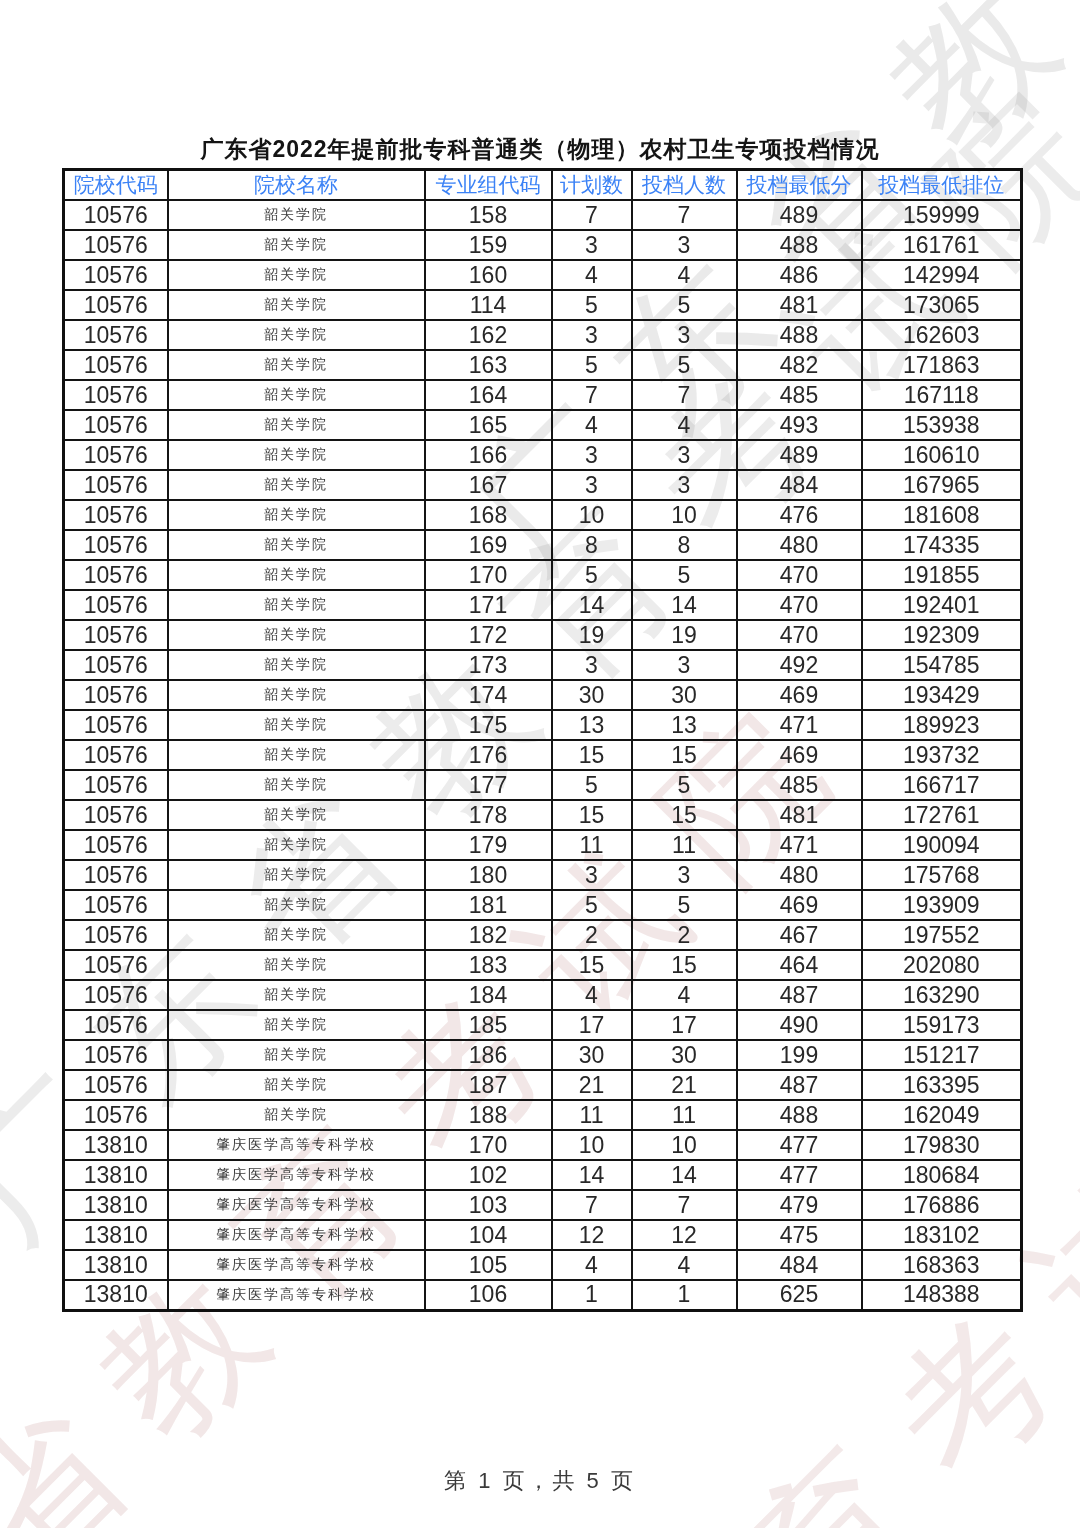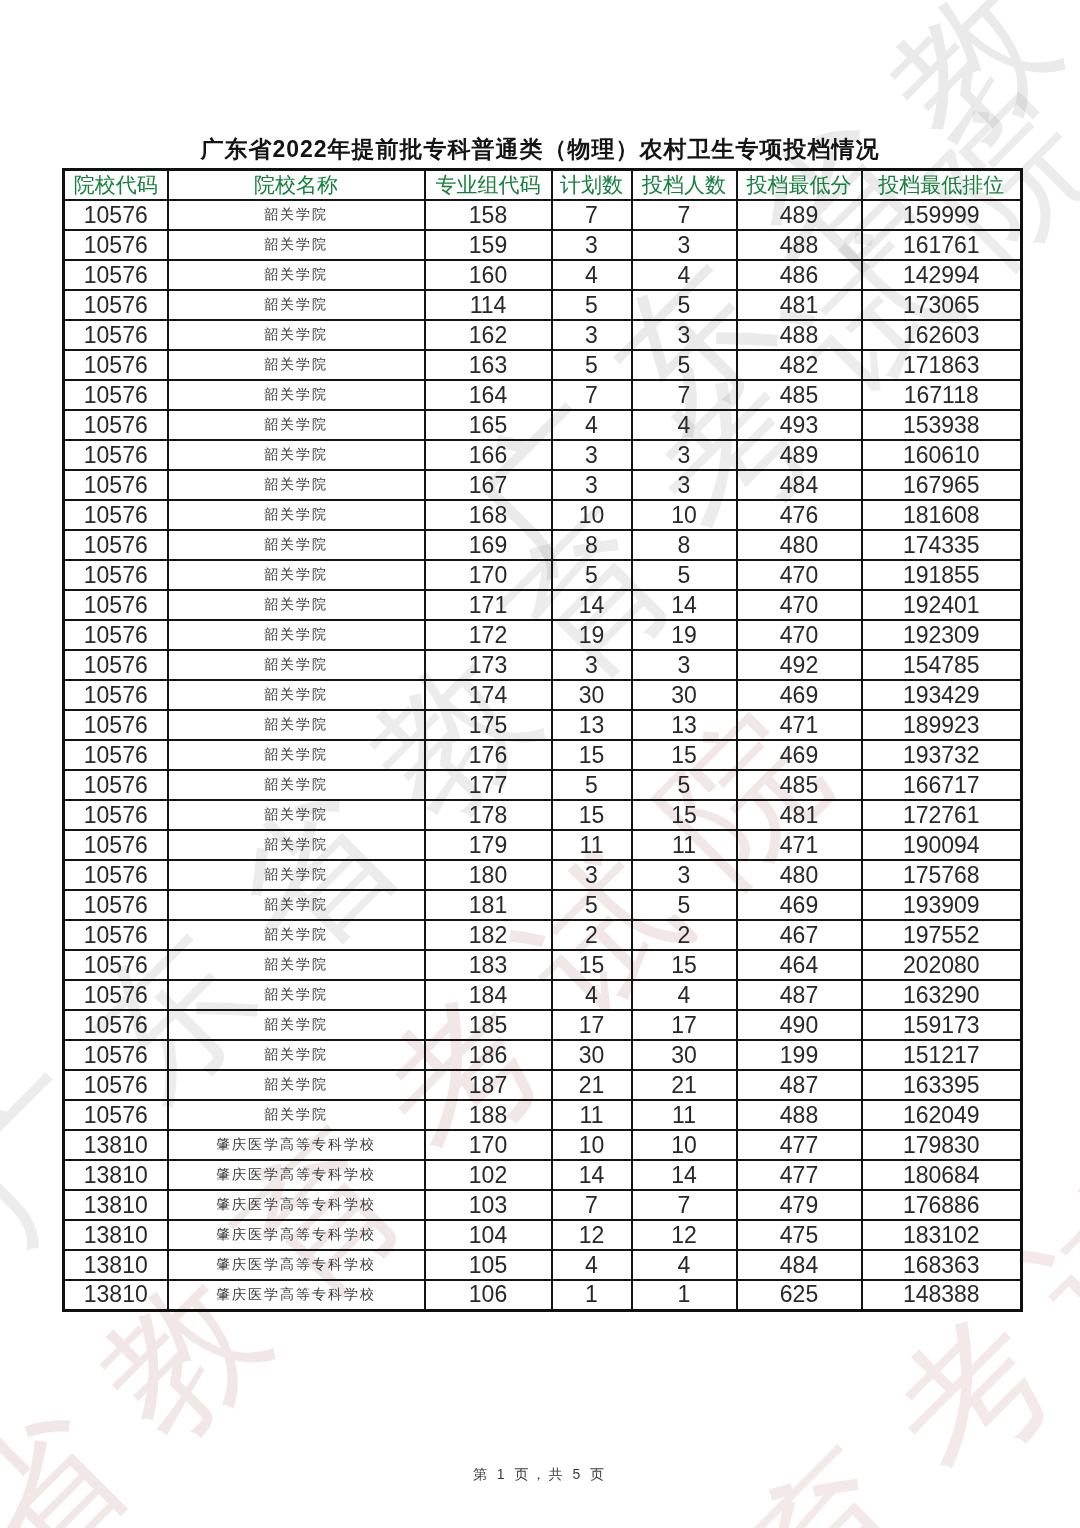--- a/index.html
+++ b/index.html
@@ -58,35 +58,35 @@
     border: 2px solid #141414;
     text-align: center;
     vertical-align: middle;
     overflow: hidden;
     white-space: nowrap;
   }
   .data-table thead th {
     height: 30px;
     font-size: 21px;
     font-weight: 400;
-    color: #15803d;
+    color: #3b82f6;
   }
   .data-table tbody td {
     height: 30px;
     font-size: 23px;
     color: #282828;
   }
   .data-table { border: 3px solid #101010; }
   .data-table td.col-name { font-size: 14px; color: #3c3c3c; letter-spacing: 2px; }
   .footer {
     position: absolute;
     top: 1466px; left: 0;
     width: 100%;
     text-align: center;
-    font-size: 14px;
+    font-size: 22px;
     color: #3a3a3a;
     letter-spacing: 3px;
   }
 </style>
 </head>
 <body>
 
 <div class="page">
 
   <div class="watermark-layer">

